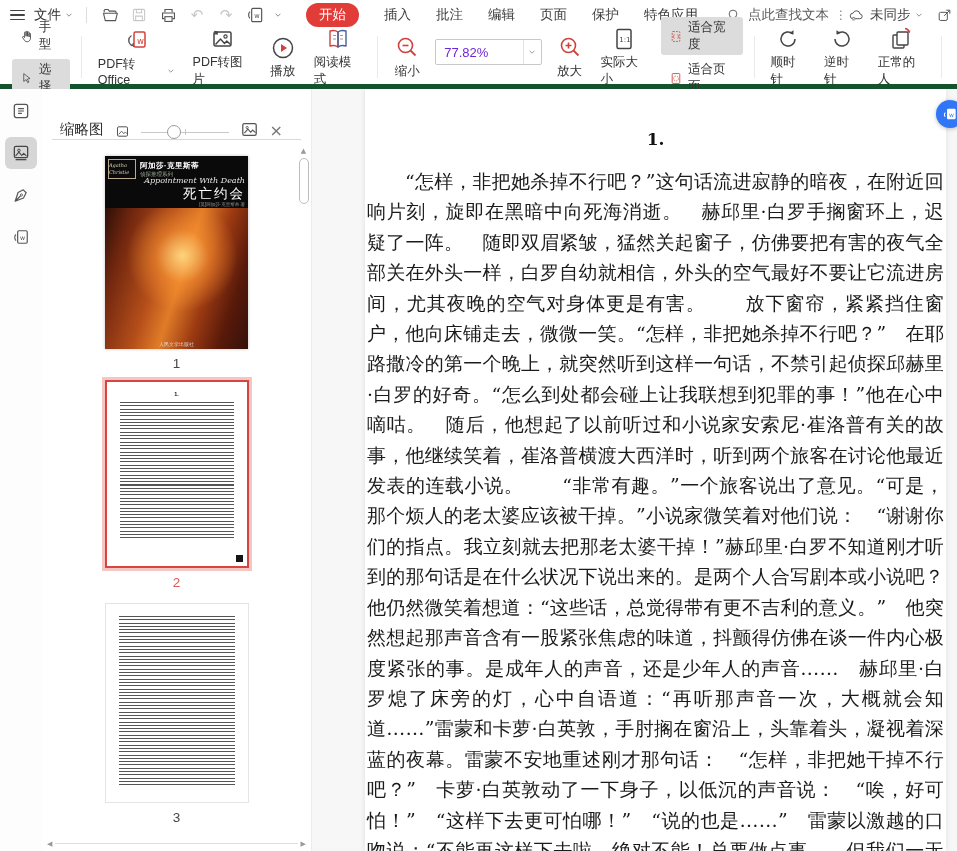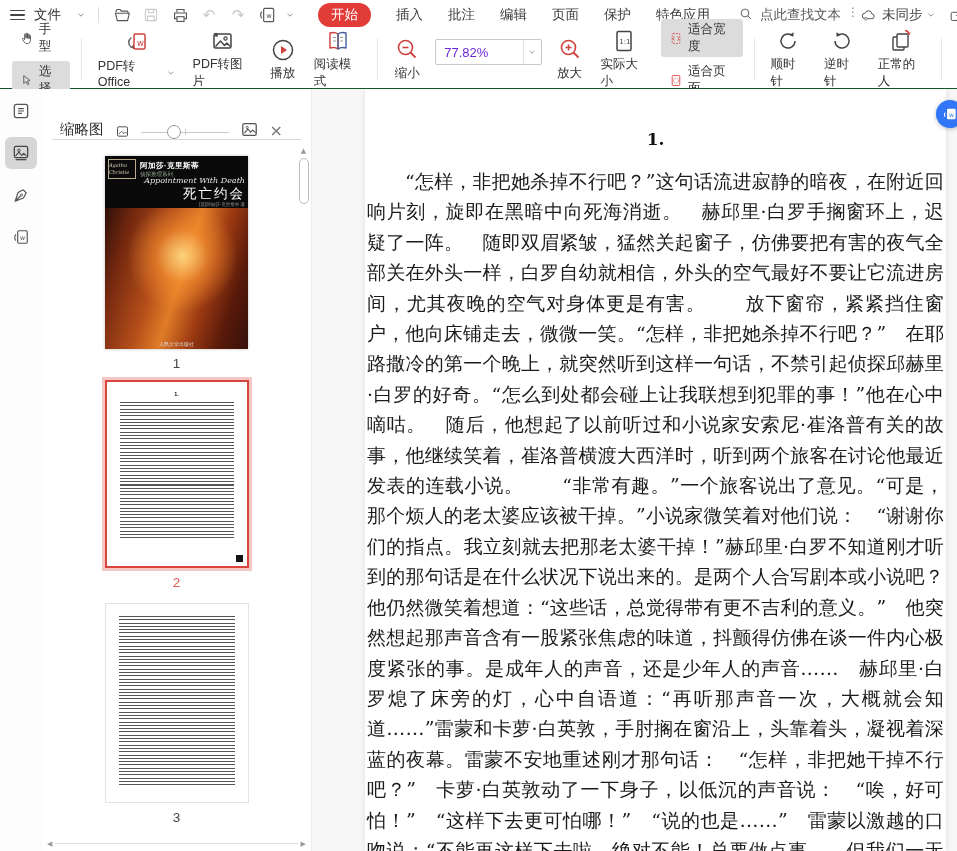--- a/index.html
+++ b/index.html
@@ -5,36 +5,36 @@
   * { margin:0; padding:0; box-sizing:border-box; }
   html,body { width:957px; height:851px; overflow:hidden; background:#fff;
     font-family:"Liberation Sans","DejaVu Sans",sans-serif; }
   .app { width:957px; height:851px; display:flex; flex-direction:column; background:#fff; position:relative; }
 
   
   .menubar { height:30px; display:flex; align-items:center; padding:0 6px 0 10px; background:#fff; flex:0 0 auto; white-space:nowrap; }
   .mb-left { display:flex; align-items:center; gap:9px; }
   .hamburger { width:15px; display:flex; flex-direction:column; gap:3px; cursor:pointer; }
   .hamburger i { display:block; height:1.6px; background:#444; border-radius:1px; }
-  .file-btn { display:flex; align-items:center; gap:16px; font-size:13.5px; color:#333; }
+  .file-btn { display:flex; align-items:center; gap:4px; font-size:13.5px; color:#333; }
   .chev { width:8px; height:8px; }
   .vsep { width:1px; height:16px; background:#ddd; margin:0 4px; }
   .mi { width:20px; height:20px; display:flex; align-items:center; justify-content:center; }
   .mi svg { display:block; }
   .glyph { font-family:"DejaVu Sans",sans-serif; color:#555; font-size:15px; line-height:1; }
   .glyph.dis { color:#c6c6c6; }
   .mb-tabs { display:flex; align-items:center; gap:25px; margin-left:24px; font-size:13.5px; color:#3c3c3c; }
   .tab { cursor:pointer; }
   .tab.active { background:#e23c39; color:#fff; padding:3px 13px; border-radius:13px;font-family:Liberation Serif, serif; }
-  .mb-search { display:flex; align-items:flex-start; gap:6px; margin-left:28px; color:#5a5a5a; font-size:13.5px; }
+  .mb-search { display:flex; align-items:center; gap:6px; margin-left:28px; color:#5a5a5a; font-size:13.5px; }
   .mb-right { display:flex; align-items:center; gap:13px; margin-left:auto; color:#444; font-size:13.5px; }
   .sync { display:flex; align-items:center; gap:4px; }
 
   
-  .toolbar { height:59px; display:flex; align-items:center; padding:0 8px; border-bottom:1px solid #14532d; background:#fff; flex:0 0 auto; }
+  .toolbar { height:59px; display:flex; align-items:center; padding:0 8px; border-bottom:5px solid #14532d; background:#fff; flex:0 0 auto; }
   .tsep { width:1px; height:42px; background:#e9e9e9; margin:0 7px; flex:0 0 auto; }
   .bigbtn { display:flex; flex-direction:column; align-items:center; justify-content:center; gap:2px; padding:2px 9px; font-size:12.5px; color:#333; cursor:pointer; }
   .bigbtn svg { display:block; }
   .stackcol { display:flex; flex-direction:column; gap:4px; padding:0 4px; }
   .smallbtn { display:flex; align-items:center; gap:5px; font-size:12.5px; color:#333; padding:2px 8px; border-radius:3px; cursor:pointer; }
   .smallbtn.sel { background:#dcdcdc; }
   .combo { width:112px; height:26px; border:1px solid #c9c9c9; border-radius:2px; display:flex; align-items:center; background:#fff; margin:0 6px; align-self:flex-start; margin-top:9px; }
   .combo .val { flex:1; font-size:13px; color:#6d28d9; padding-left:8px; }
   .combo .dd { width:18px; height:100%; border-left:1px solid #e3e3e3; display:flex; align-items:center; justify-content:center; }
 

